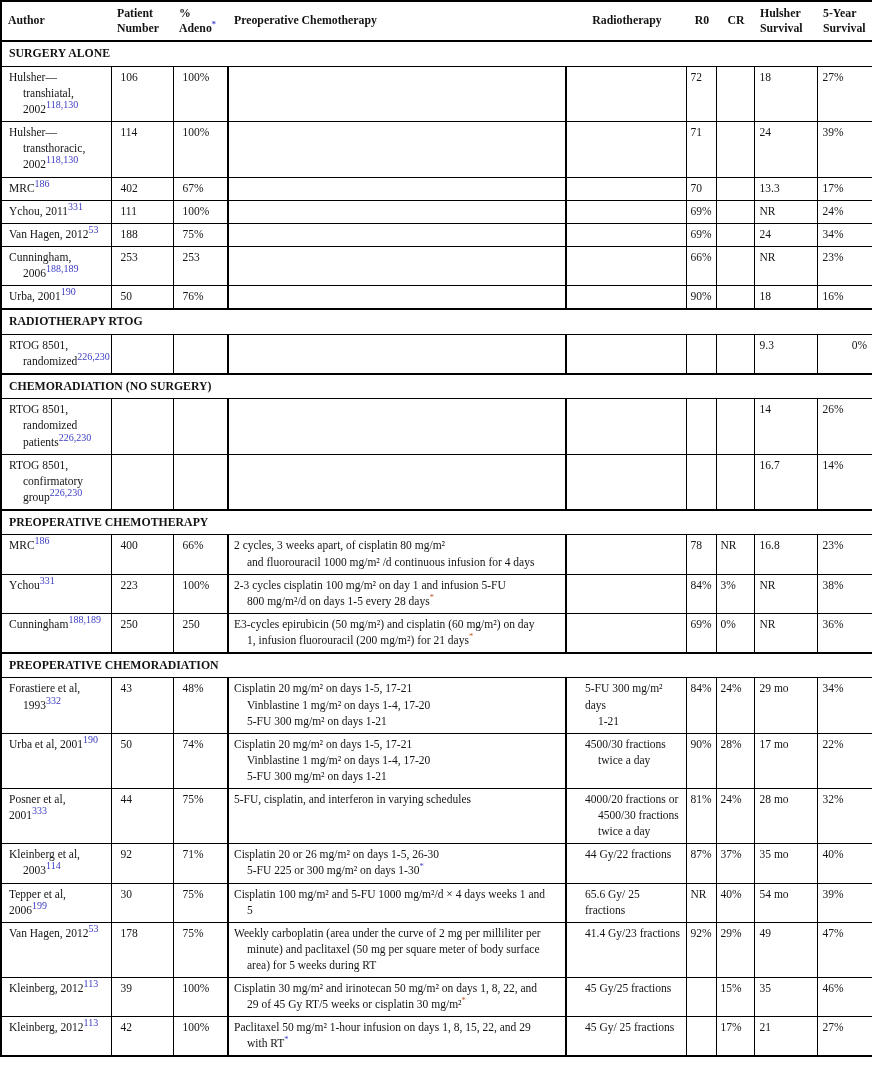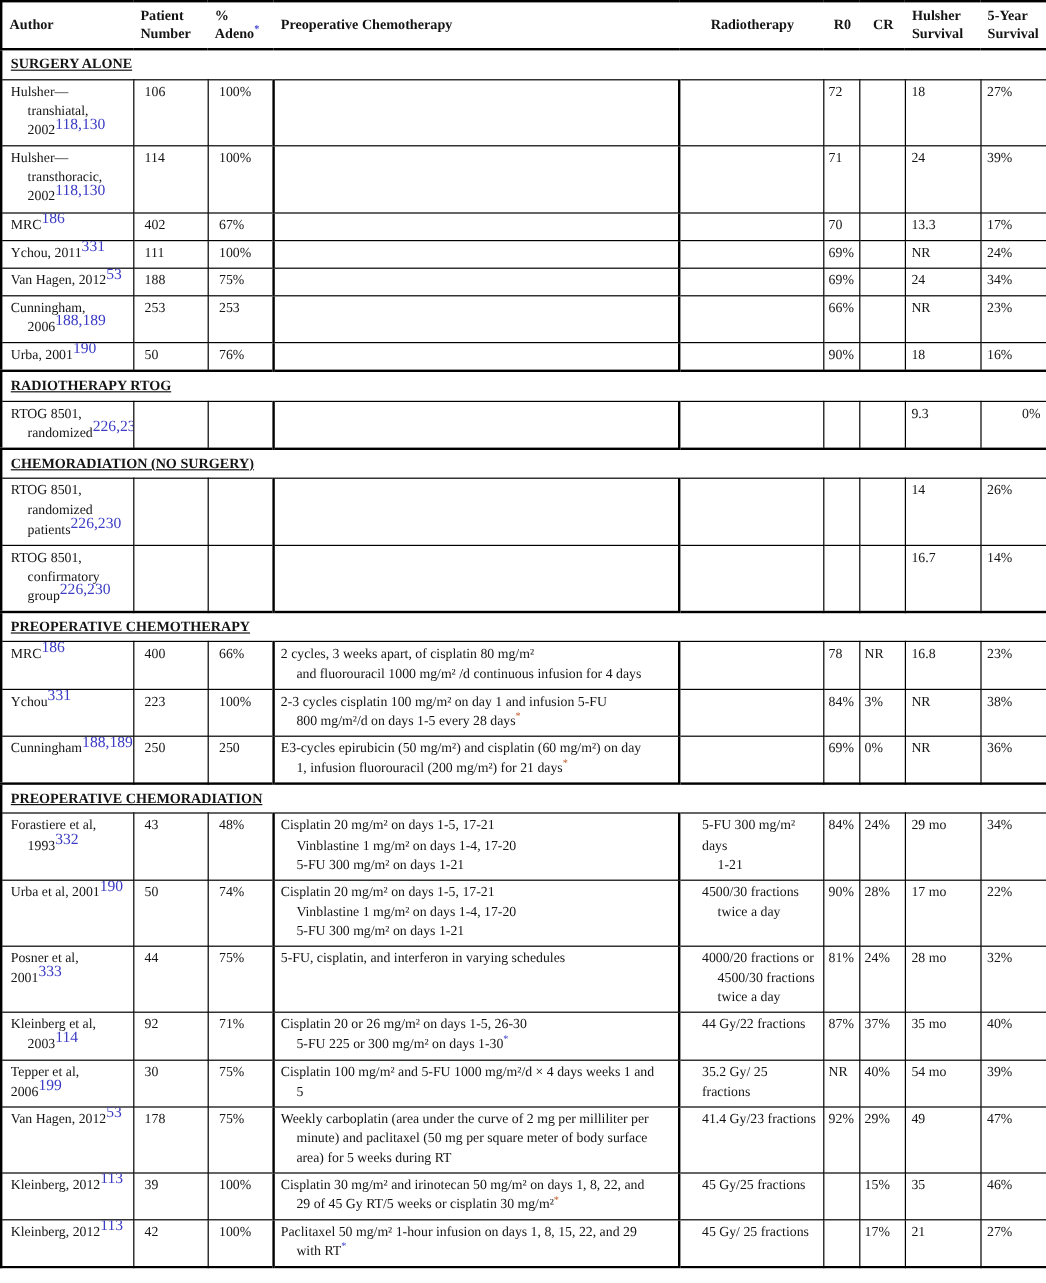--- a/index.html
+++ b/index.html
@@ -33,34 +33,33 @@
     font-size:11.8px;
     line-height:1.25;
   }
   thead th.a-center{text-align:center;}
   thead th .hl2{text-align:left;}
   tr.section-row td{
     font-weight:bold;
     padding:3px 6px 4px 7px;
     border-top:2px solid #000;
     font-size:11.8px;
-    text-decoration:underline;
   }
   td .ln{min-height:15px;}
   td .cont{padding-left:13px;}
   td.c-author{padding-left:7px;}
   td.c-author .cont{padding-left:14px;}
   td.c-patients,td.c-adeno{padding-left:9px;}
   td.c-chemo{border-left:2px solid #000;}
   td.c-radio{border-left:2px solid #000;padding-left:18px;}
   td.c-r0,td.c-cr{padding-left:4px;padding-right:2px;}
   sup{line-height:0;}
   sup.ref{
     color:#3b3bc4;
-    font-size:13px;
+    font-size:10px;
     vertical-align:super;
   }
   sup.mk{font-size:8.5px;vertical-align:super;}
   sup.mk.b{color:#4040d0;}
   sup.mk.o{color:#c05a28;}
 </style>
 </head>
 <body>
 
 <div class="page">
@@ -652,21 +651,21 @@
             <div class="ln">30</div>
           </td>
           <td class="c-adeno">
             <div class="ln">75%</div>
           </td>
           <td class="c-chemo">
             <div class="ln">Cisplatin 100 mg/m² and 5-FU 1000 mg/m²/d × 4 days weeks 1 and</div>
             <div class="ln cont">5</div>
           </td>
           <td class="c-radio">
-            <div class="ln">35.2 Gy/ 25 fractions</div>
+            <div class="ln">65.6 Gy/ 25 fractions</div>
           </td>
           <td class="c-r0">
             <div class="ln">NR</div>
           </td>
           <td class="c-cr">
             <div class="ln">40%</div>
           </td>
           <td class="c-median">
             <div class="ln">54 mo</div>
           </td>

